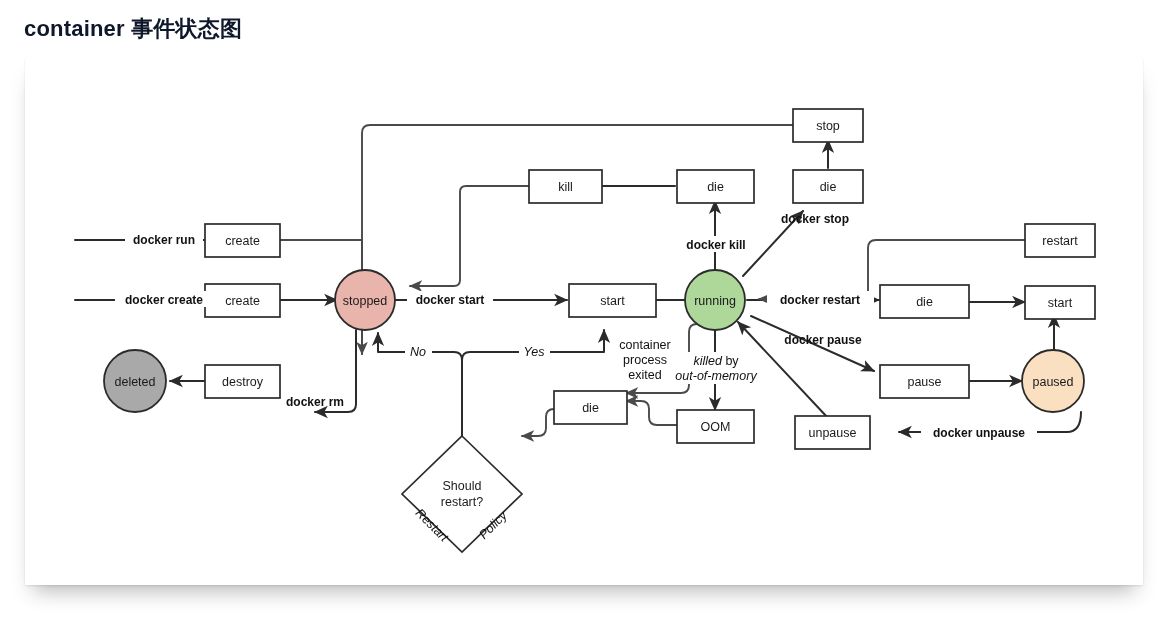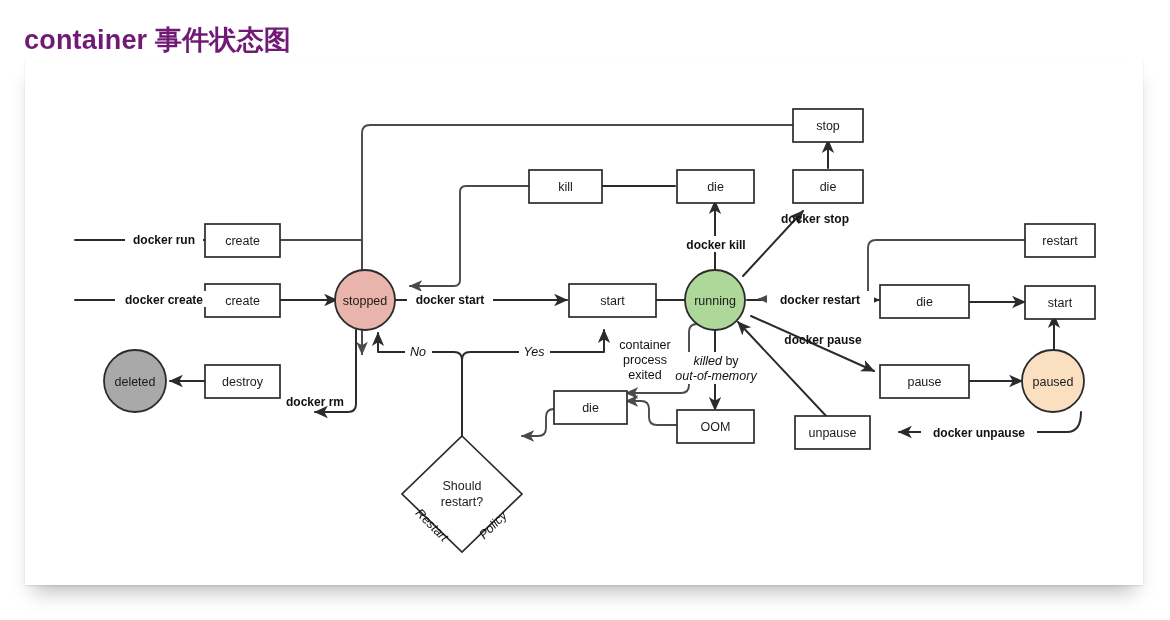--- a/index.html
+++ b/index.html
@@ -1,19 +1,19 @@
 <!DOCTYPE html>
 <html><head>
 <meta charset="utf-8">
 <style>
   html,body{margin:0;padding:0;background:#ffffff;}
   body{width:1170px;height:620px;font-family:"Liberation Sans",sans-serif;overflow:hidden;}
   #page-title{
-    position:absolute;left:24px;top:22px;
-    font-size:27px;font-weight:bold;color:#701a75;letter-spacing:.2px;
+    position:absolute;left:24px;top:14px;
+    font-size:22px;font-weight:bold;color:#0f172a;letter-spacing:.2px;
   }
   #card{
     position:absolute;left:25px;top:58px;width:1118px;height:527px;
     background:#fff;
     box-shadow:0 1px 2px rgba(0,0,0,.10), 0 14px 20px -8px rgba(0,0,0,.28);
   }
   #diagram{position:absolute;left:0;top:0;width:1118px;height:527px;display:block;}
   .nodeLbl{font-family:"Liberation Sans",sans-serif;font-size:12.5px;fill:#1a1a1a;}
   .edgeLbl{font-family:"Liberation Sans",sans-serif;font-size:12px;font-weight:bold;fill:#111;}
   .italLbl{font-family:"Liberation Sans",sans-serif;font-size:12.5px;fill:#111;font-style:italic;}

